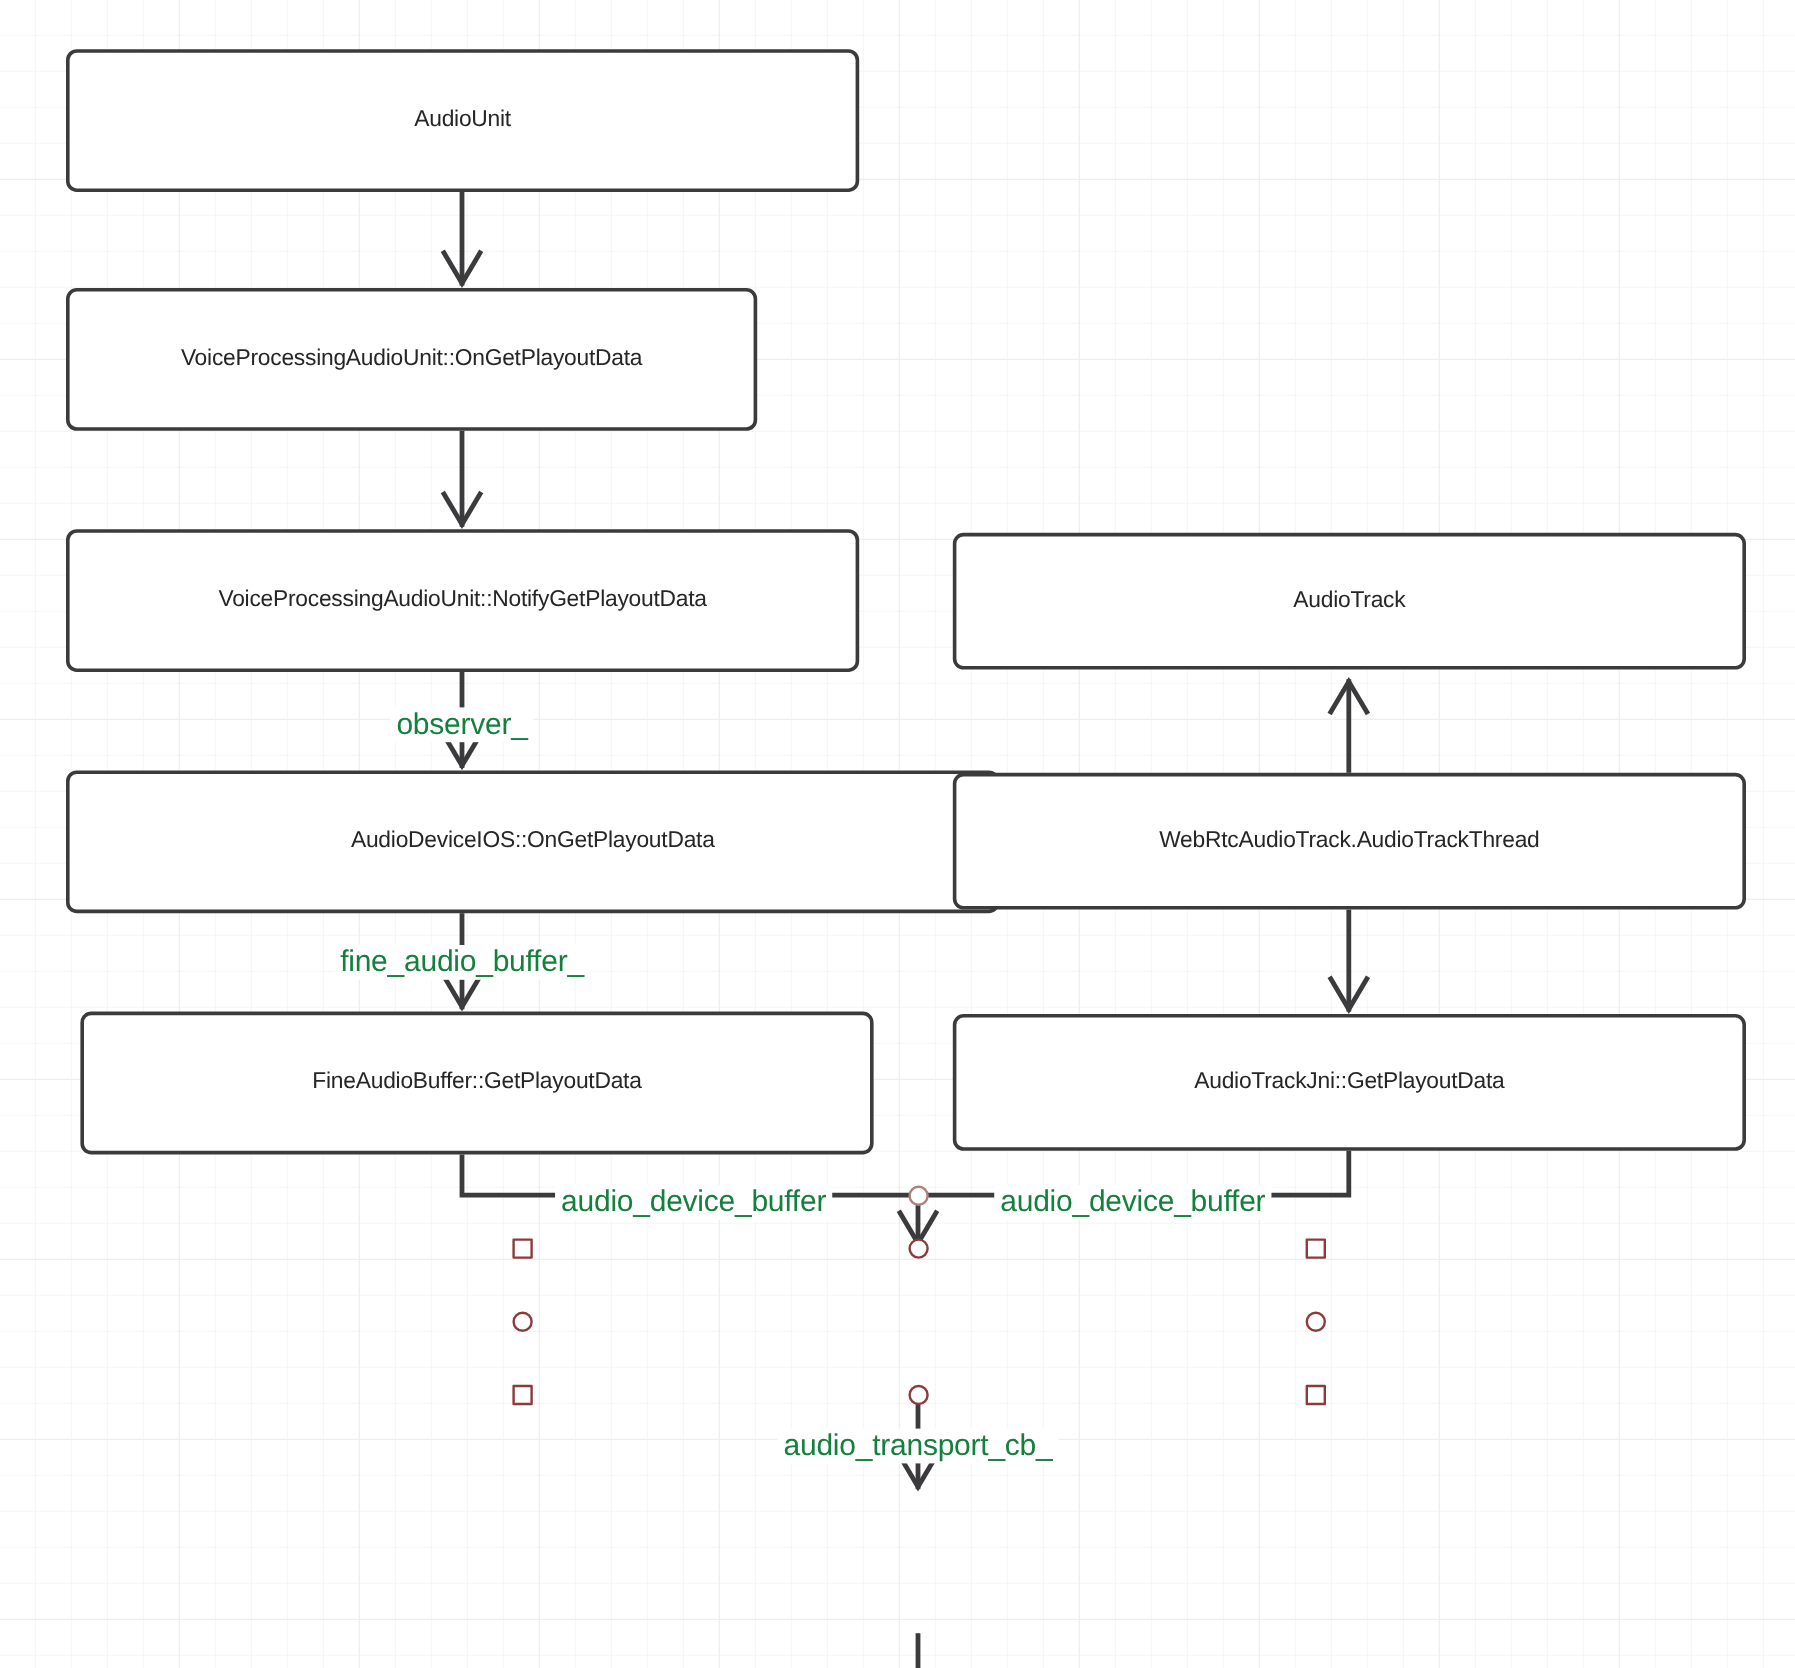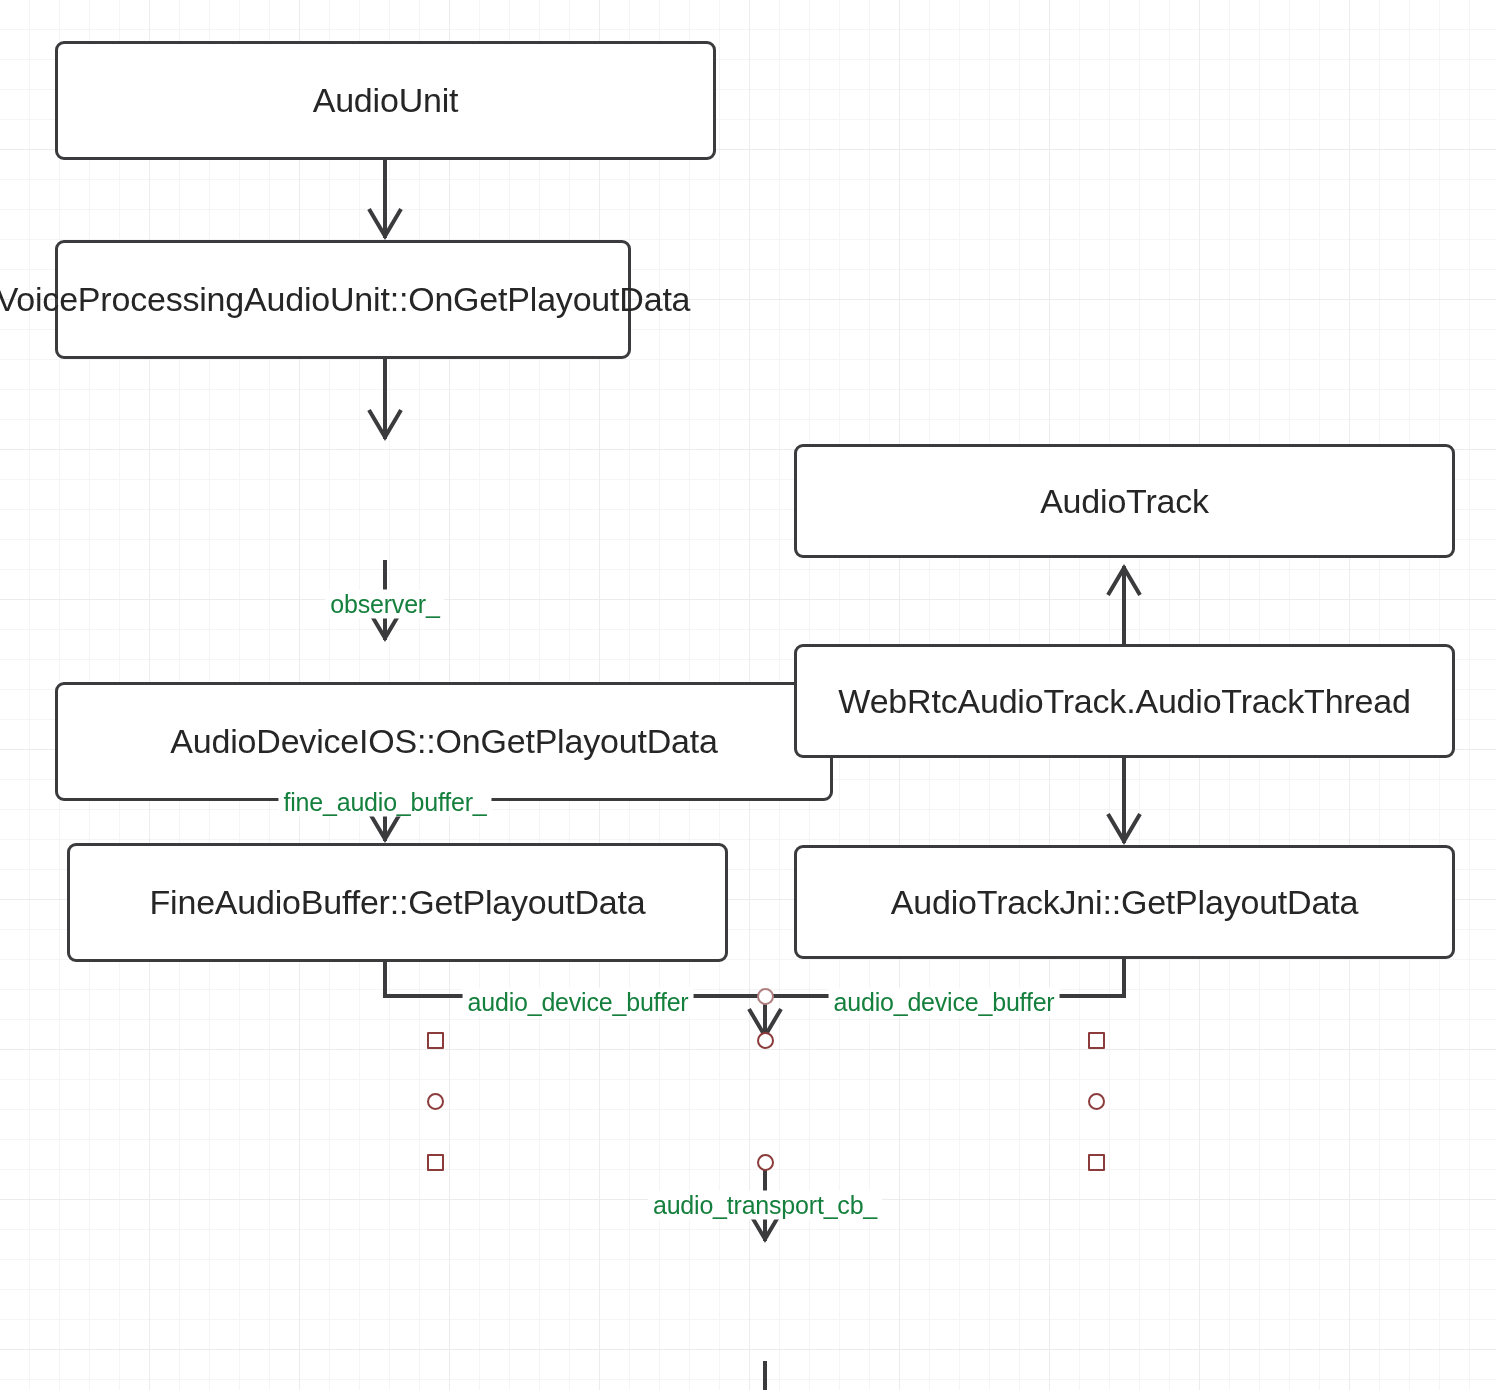--- a/index.html
+++ b/index.html
@@ -35,21 +35,21 @@
     position: absolute;
     box-sizing: border-box;
     background: #ffffff;
     border: 3px solid #3b3b3d;
     border-radius: 9px;
     display: flex;
     align-items: center;
     justify-content: center;
     text-align: left;
     color: #262626;
-    font-size: 34px;
+    font-size: 19px;
     font-family: "Liberation Sans", sans-serif;
     letter-spacing: -0.2px;
     line-height: 1.2;
     padding: 0 10px;
   }
   .node.selected {
     border: 3px solid #8c3b3b;
     border-radius: 1px;
     z-index: 5;
   }
@@ -134,22 +134,25 @@
   </svg>
 
   <div class="node" style="left:55px; top:41px; width:661px; height:119px;">
     <span>AudioUnit</span>
   </div>
 
   <div class="node" style="left:55px; top:240px; width:576px; height:119px;">
     <span>VoiceProcessingAudioUnit::OnGetPlayoutData</span>
   </div>
 
+  <div class="node" style="left:55px; top:441px; width:661px; height:119px;">
+    <span>VoiceProcessingAudioUnit::NotifyGetPlayoutData</span>
+  </div>
 
-  <div class="node" style="left:55px; top:642px; width:778px; height:119px;margin-top:40px;">
+  <div class="node" style="left:55px; top:642px; width:778px; height:119px;">
     <span>AudioDeviceIOS::OnGetPlayoutData</span>
   </div>
 
   <div class="node" style="left:67px; top:843px; width:661px; height:119px;">
     <span>FineAudioBuffer::GetPlayoutData</span>
   </div>
 
   <div class="node" style="left:794px; top:444px; width:661px; height:114px;">
     <span>AudioTrack</span>
   </div>

